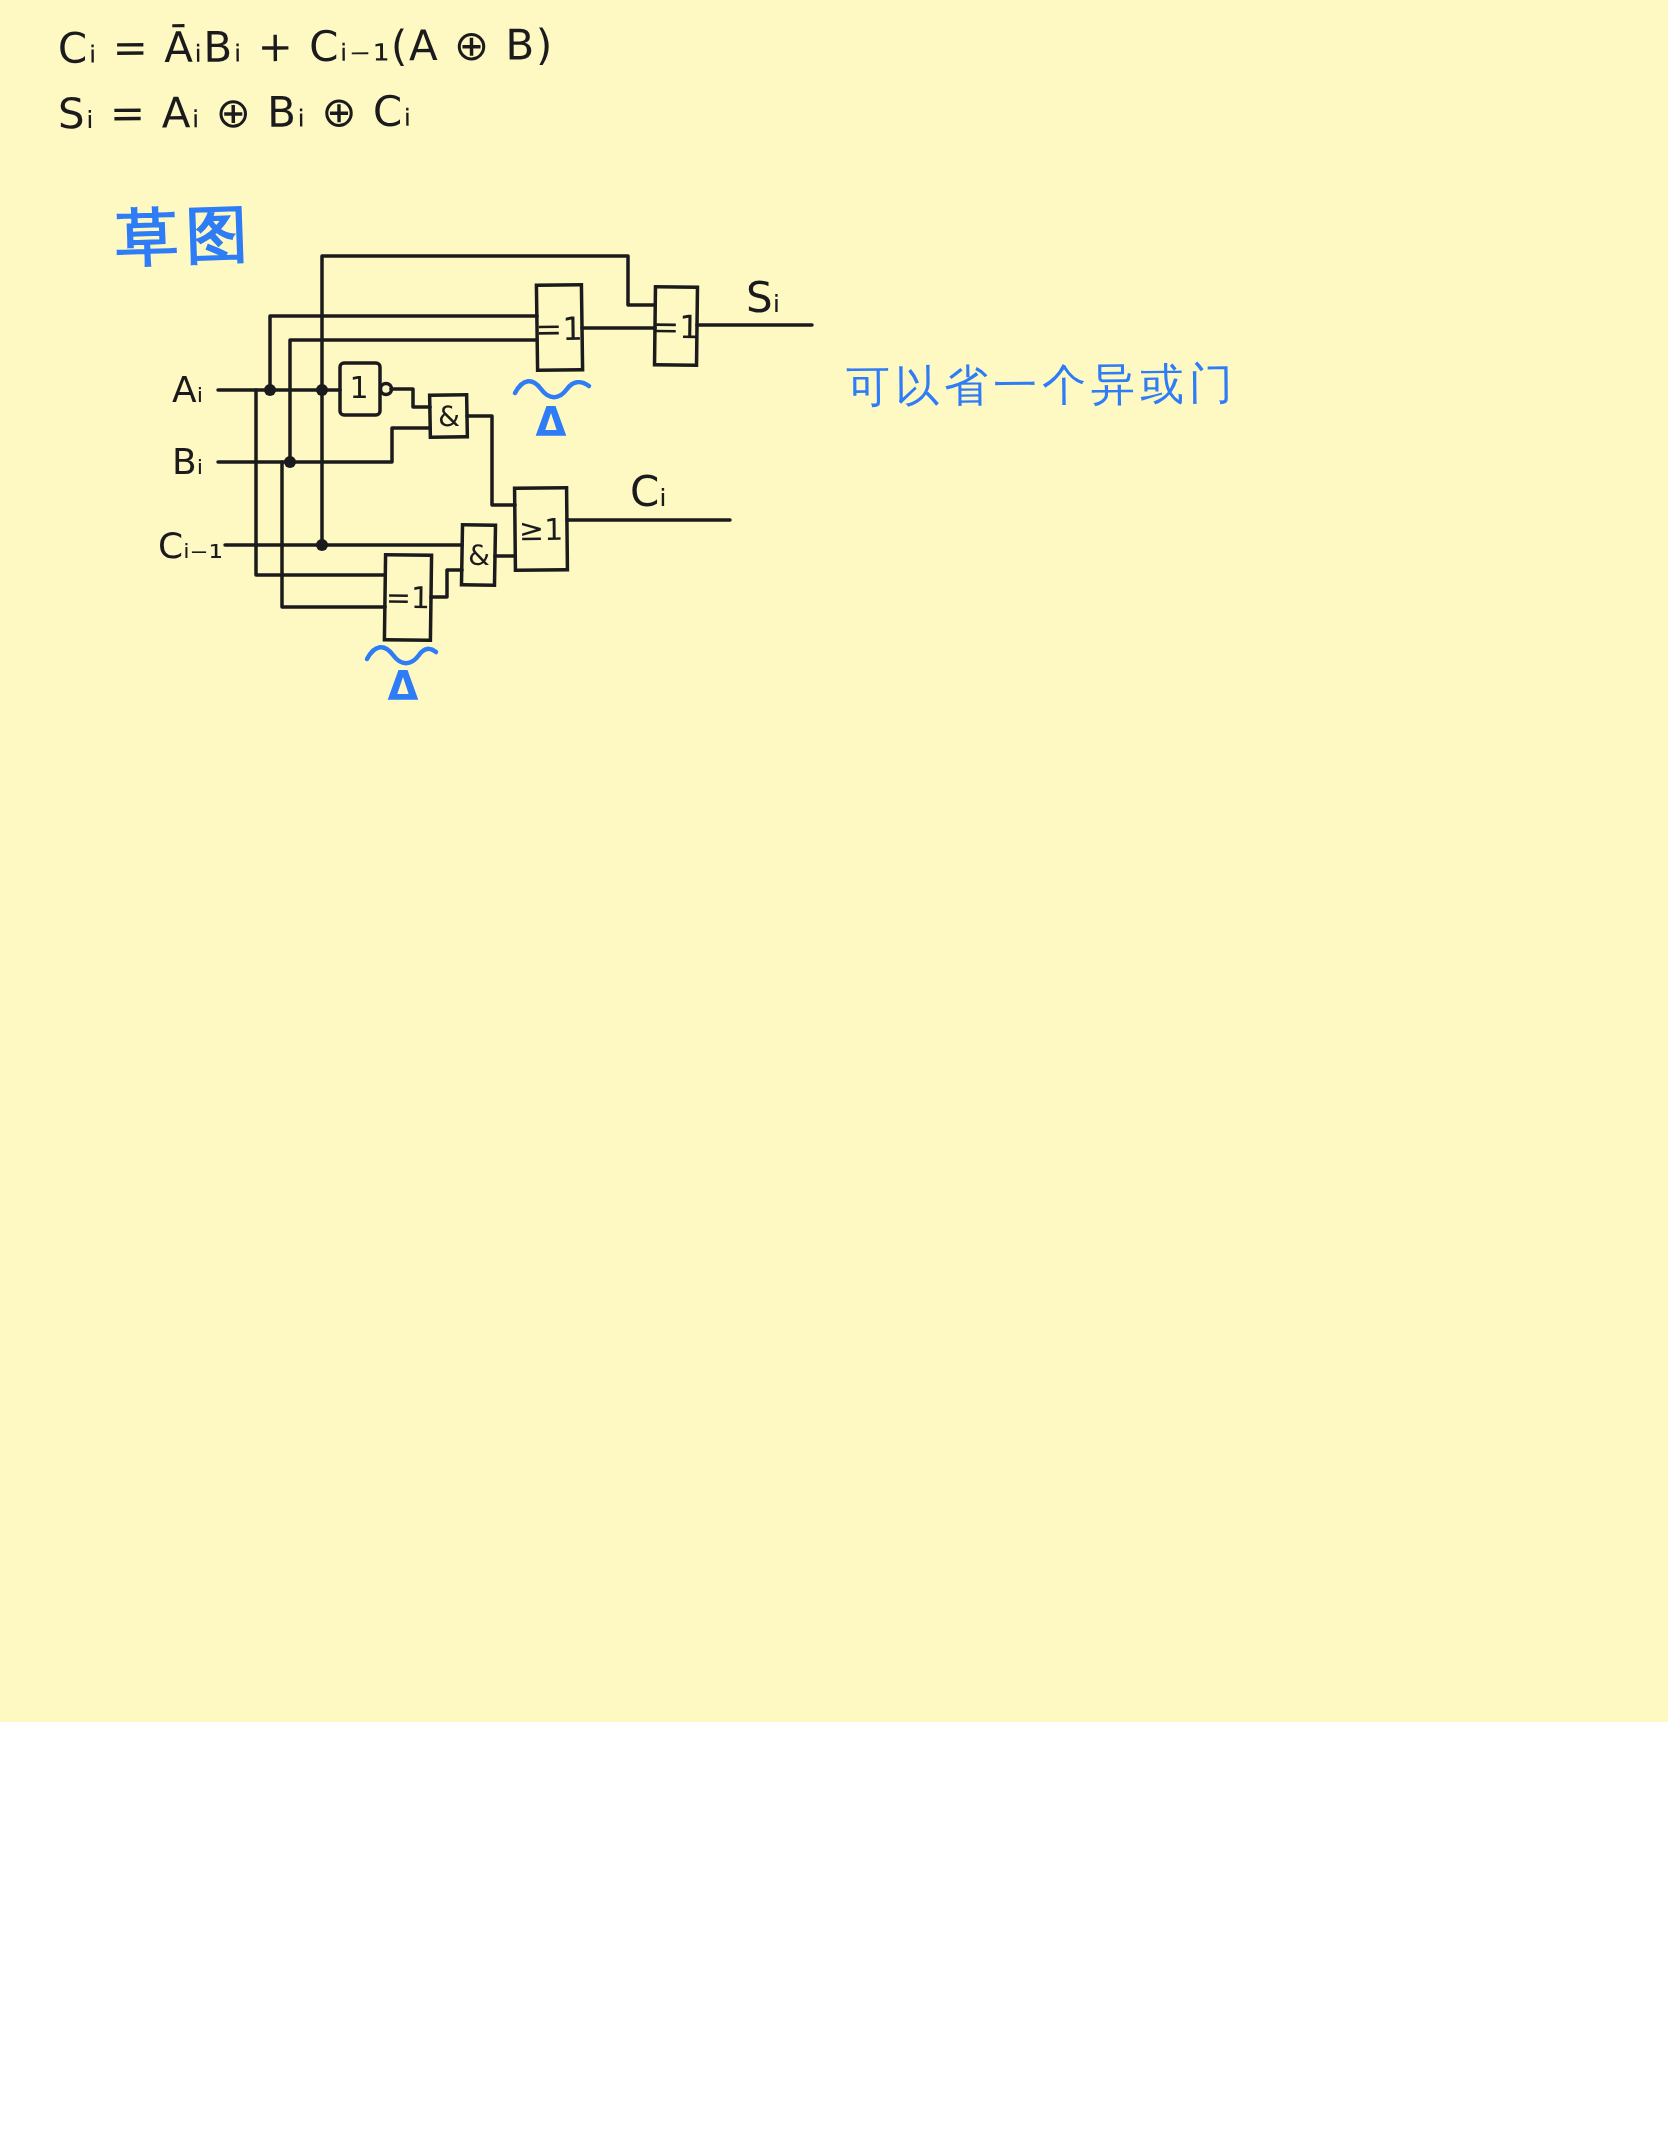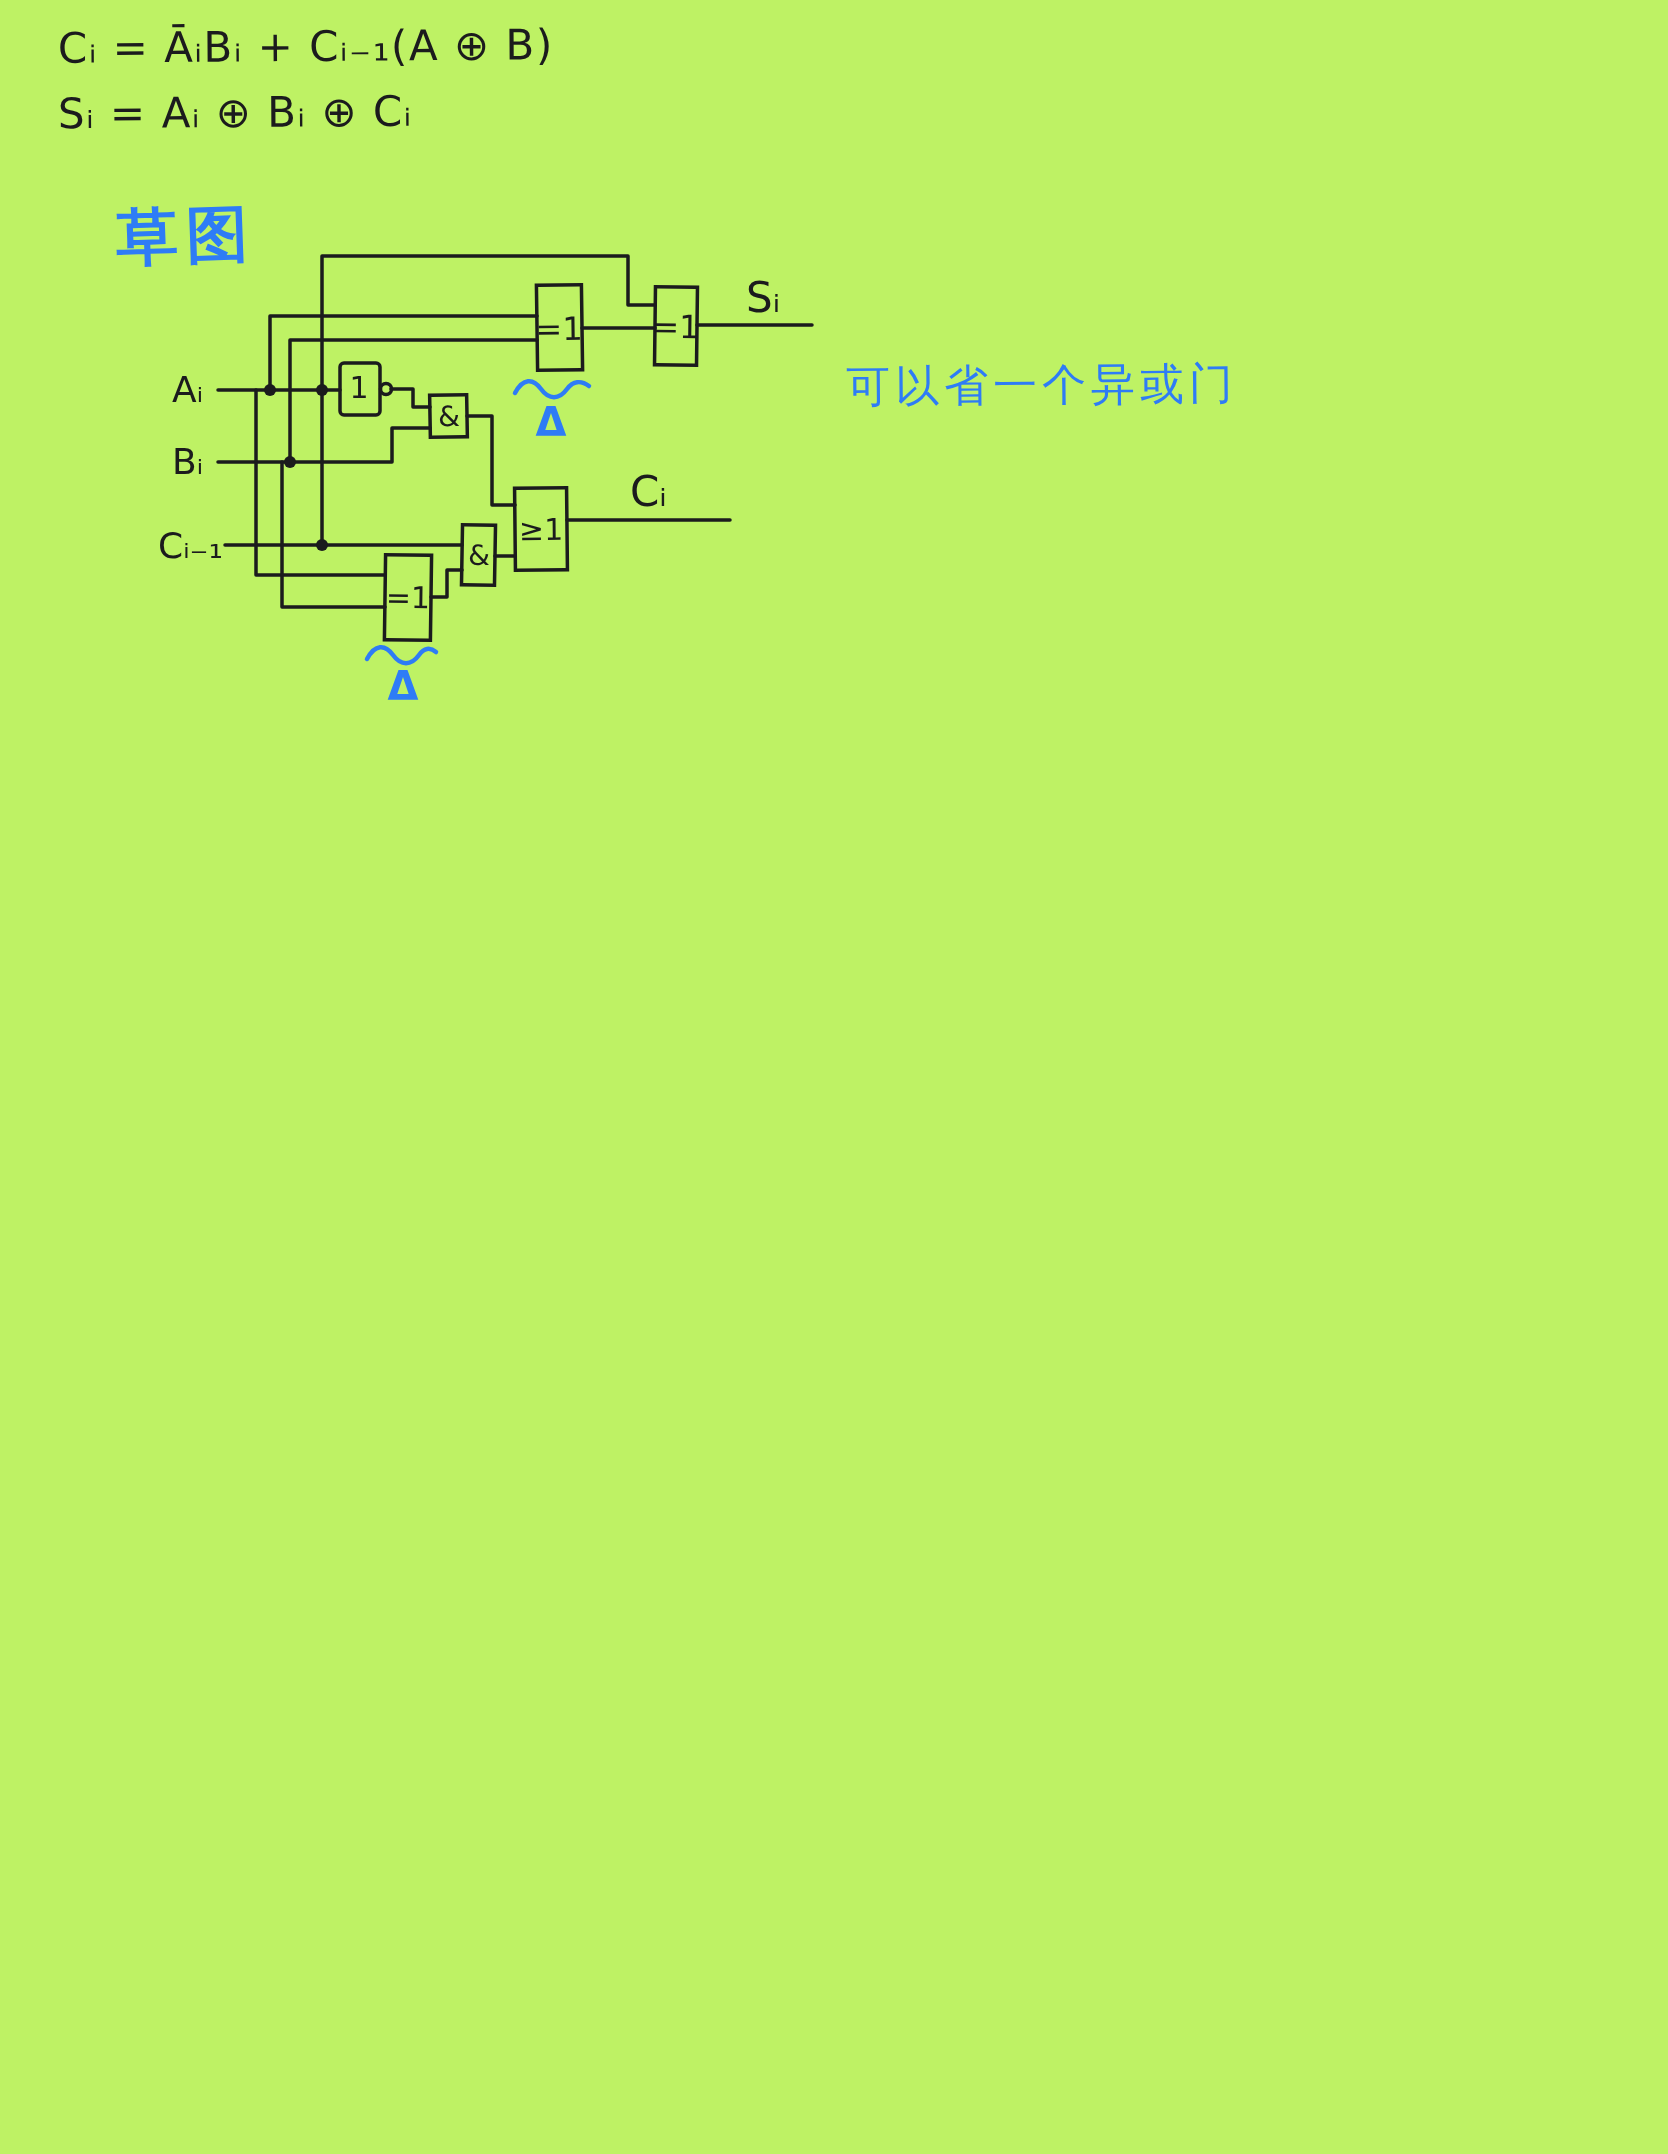--- a/index.html
+++ b/index.html
@@ -1,20 +1,20 @@
 <!DOCTYPE html>
 <html><head>
 <meta charset="utf-8">
 <style>
   html, body { margin: 0; padding: 0; }
   .page {
     position: relative;
     width: 1668px;
-    height: 2154px;
-    background: #bef264;
+    height: 1722px;
+    background: #fef9c3;
     overflow: hidden;
     font-family: "DejaVu Sans", sans-serif;
     color: #1b1b1d;
   }
   .eq {
     position: absolute;
     left: 58px;
     font-size: 42px;
     letter-spacing: 1.5px;
     color: #1b1b1d;

